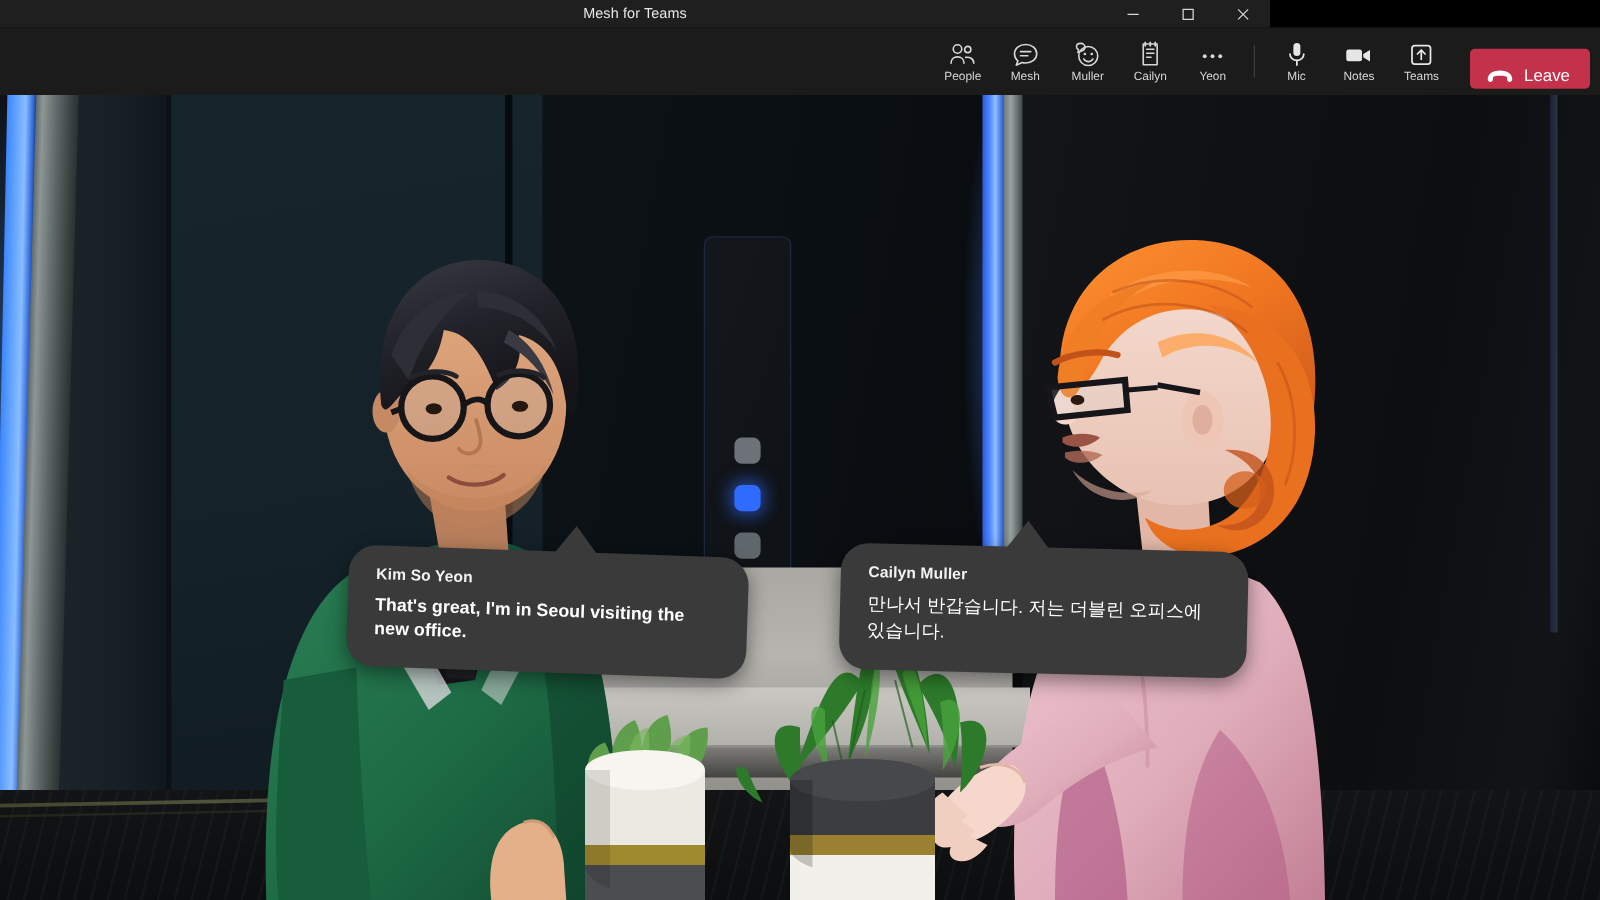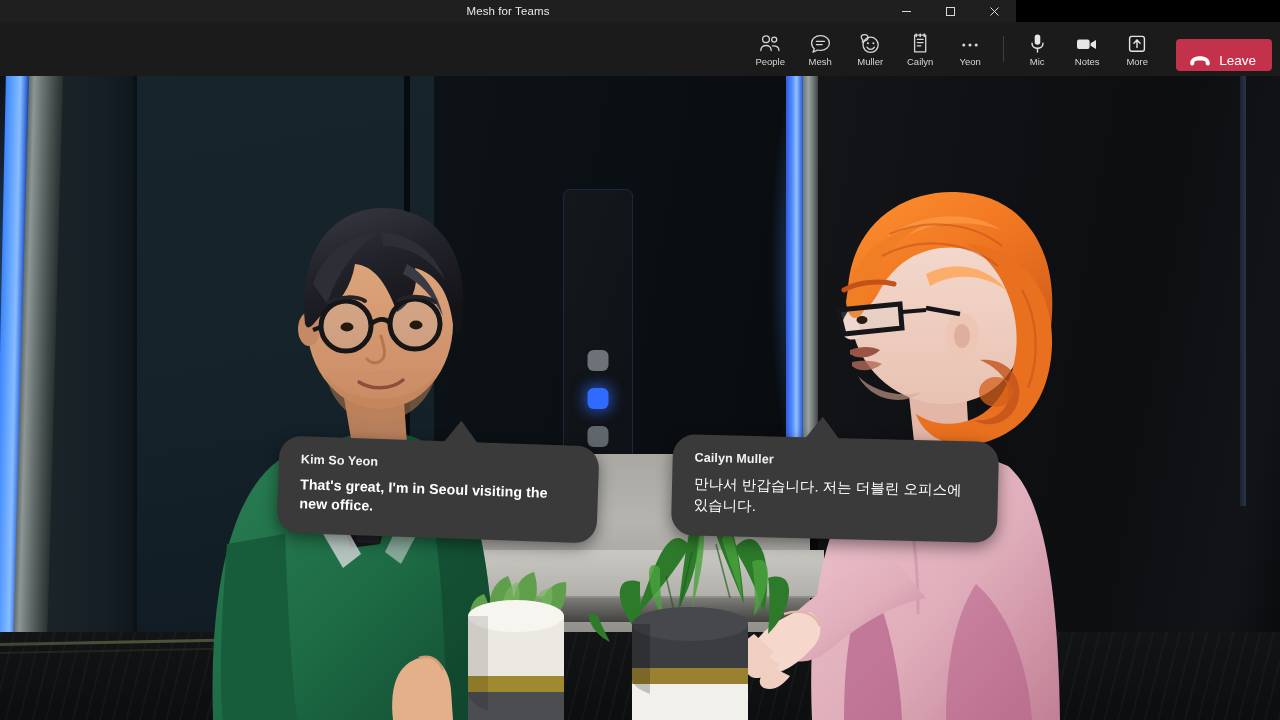--- a/index.html
+++ b/index.html
@@ -331,21 +331,21 @@
       </div>
 
       <div class="tb-item">
         <div class="tb-icon">
           <svg width="20" height="20" viewBox="0 0 20 20">
             <rect x="2.6" y="2.4" width="14.8" height="14.8" rx="2.2" fill="none" stroke="#e6e6e6" stroke-width="1.4"></rect>
             <line x1="10" y1="13.4" x2="10" y2="6.2" stroke="#e6e6e6" stroke-width="1.4" stroke-linecap="round"></line>
             <path d="M6.9 9.2L10 6.1l3.1 3.1" fill="none" stroke="#e6e6e6" stroke-width="1.4" stroke-linecap="round" stroke-linejoin="round"></path>
           </svg>
         </div>
-        <div class="lbl">More</div>
+        <div class="lbl">Teams</div>
       </div>
 
       <div class="leave">
         <div style="display:flex;align-items:center;">
           <svg width="22" height="12" viewBox="0 0 22 12">
             <path d="M1.2 8.2C1.2 3.9 5.6 1.3 11 1.3s9.8 2.6 9.8 6.9c0 1.4-.9 2.3-2.1 2.3-1.1 0-2-.7-2-1.9v-1c0-.9-.5-1.4-1.4-1.6-1.3-.3-2.7-.4-4.3-.4s-3 .1-4.3.4c-.9.2-1.4.7-1.4 1.6v1c0 1.2-.9 1.9-2 1.9-1.2 0-2.1-.9-2.1-2.3z" fill="#ffffff"></path>
           </svg>
         </div>
         <div class="lv-lbl">Leave</div>
       </div>

